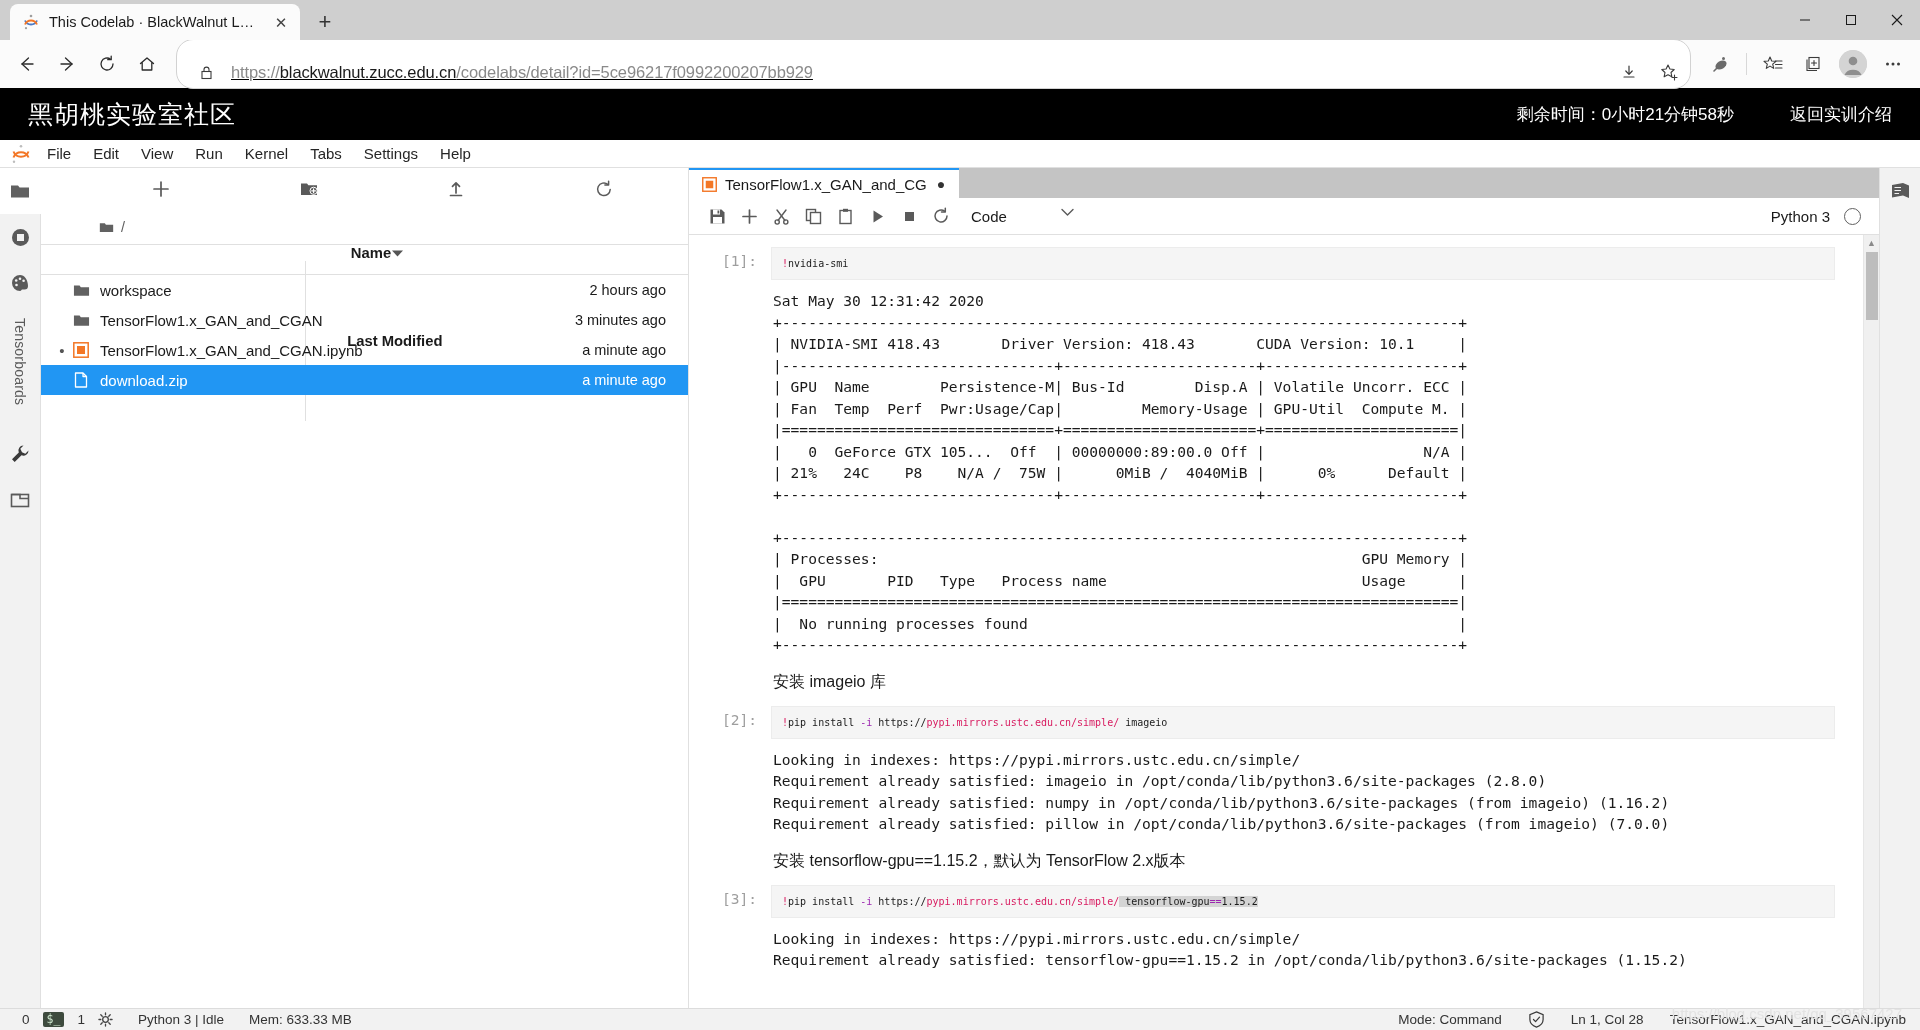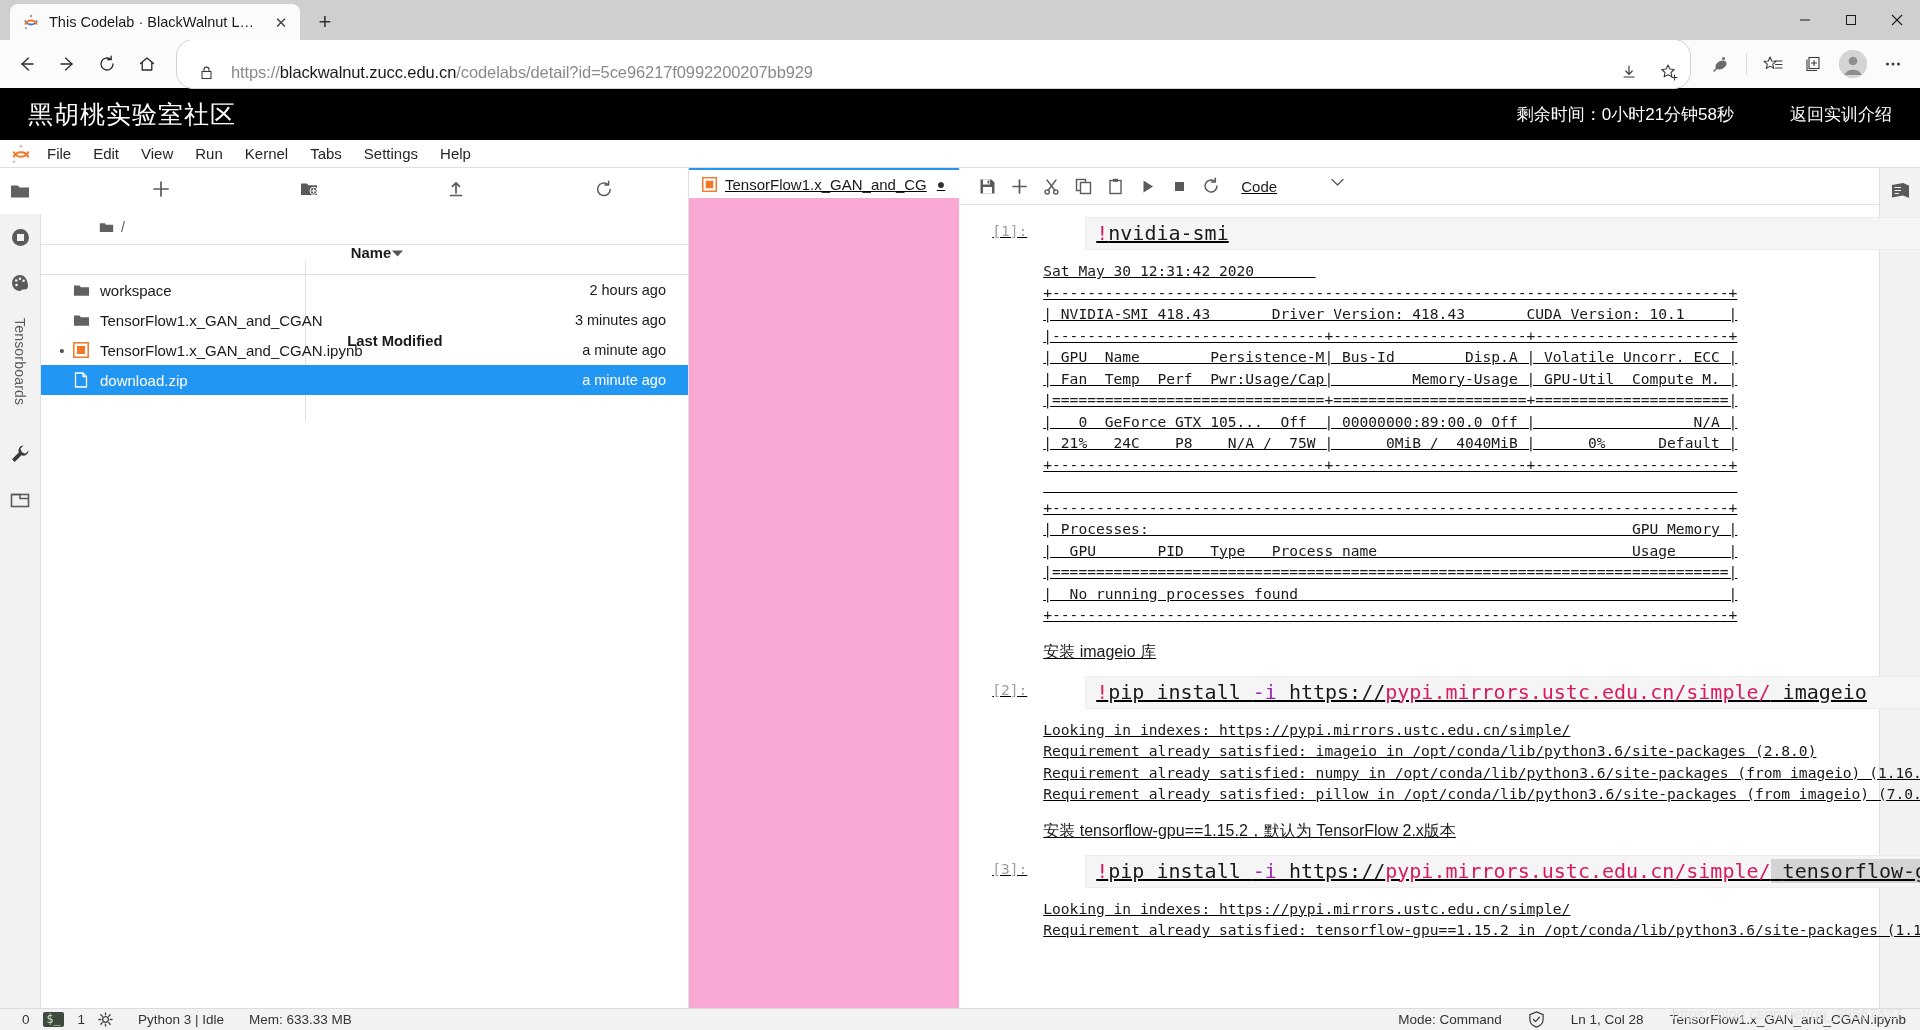--- a/index.html
+++ b/index.html
@@ -55,21 +55,21 @@
   }
   .nav-btn {
     width: 38px; height: 38px; border-radius: 4px;
     display: flex; align-items: center; justify-content: center;
     color: #2b2b2b; flex: 0 0 38px;
   }
   .omnibox {
     flex: 1; height: 50px; background: #ffffff;
     border: 1px solid #d2d2d2; border-radius: 17px;
     display: flex; align-items: center; margin: 0 8px;
-    padding: 16px 6px 0 14px; gap: 10px;
+    padding: 16px 6px 0 14px; gap: 10px; text-decoration: underline;
   }
   .omnibox-url {
     flex: 1; font-size: 16.5px; color: #8a8a8a; white-space: nowrap;
     overflow: hidden; letter-spacing: -0.1px;
   }
   .omnibox-url b { color: #1b1b1b; font-weight: 400; }
   .omni-icon {
     width: 30px; height: 30px; border-radius: 4px;
     display: flex; align-items: center; justify-content: center;
     color: #3b3b3b; flex: 0 0 30px;
@@ -178,21 +178,21 @@
   }
   .fb-row .fname { flex: 1; white-space: nowrap; overflow: hidden; }
   .fb-row .fmod {
     width: 170px; flex: 0 0 170px; text-align: right; padding-right: 22px;
     font-size: 14.5px;
   }
 
   
   .dock {
     flex: 1; min-width: 0; background: #f9a8d4;
-    display: flex; flex-direction: row; text-decoration: underline;
+    display: flex; flex-direction: column;
   }
   .dock-tabbar {
     height: 30px; background: #c4c4c4; display: flex; align-items: flex-end;
     flex: 0 0 30px;
   }
   .nb-tab {
     height: 30px; background: #fff; display: flex; align-items: center;
     gap: 8px; padding: 0 14px 0 13px; min-width: 268px;
     border-top: 2px solid #2196f3; font-size: 15px; color: #1a1a1a;
   }
@@ -243,24 +243,23 @@
   
   .cell { display: flex; margin-bottom: 0; }
   .prompt {
     width: 82px; flex: 0 0 82px; text-align: right; padding-right: 14px;
     font-family: "DejaVu Sans Mono", monospace; font-size: 14.5px;
     color: #9e9e9e; padding-top: 6px; user-select: none;
   }
   .cell-body { flex: 1; min-width: 0; padding-right: 28px; }
   .input-area {
     background: #f5f5f5; border: 1px solid #ececec; padding: 5px 10px;
-    font-family: "DejaVu Sans Mono", monospace; font-size: 20px;
+    font-family: "DejaVu Sans Mono", monospace; font-size: 10px;
     color: #1a1a1a; line-height: 21px; white-space: pre;
     overflow: hidden;
-    margin-left: 44px;
   }
   .tok-bang { color: #d81b60; }
   .tok-op { color: #9c27b0; }
   .tok-url-sep { color: #d81b60; }
   .sel-highlight { background: #d4d4d4; }
   .output-area {
     font-family: "DejaVu Sans Mono", monospace; font-size: 14.6px;
     line-height: 21.5px; color: #1a1a1a; white-space: pre;
     padding: 10px 0 0 2px; overflow: hidden;
   }

